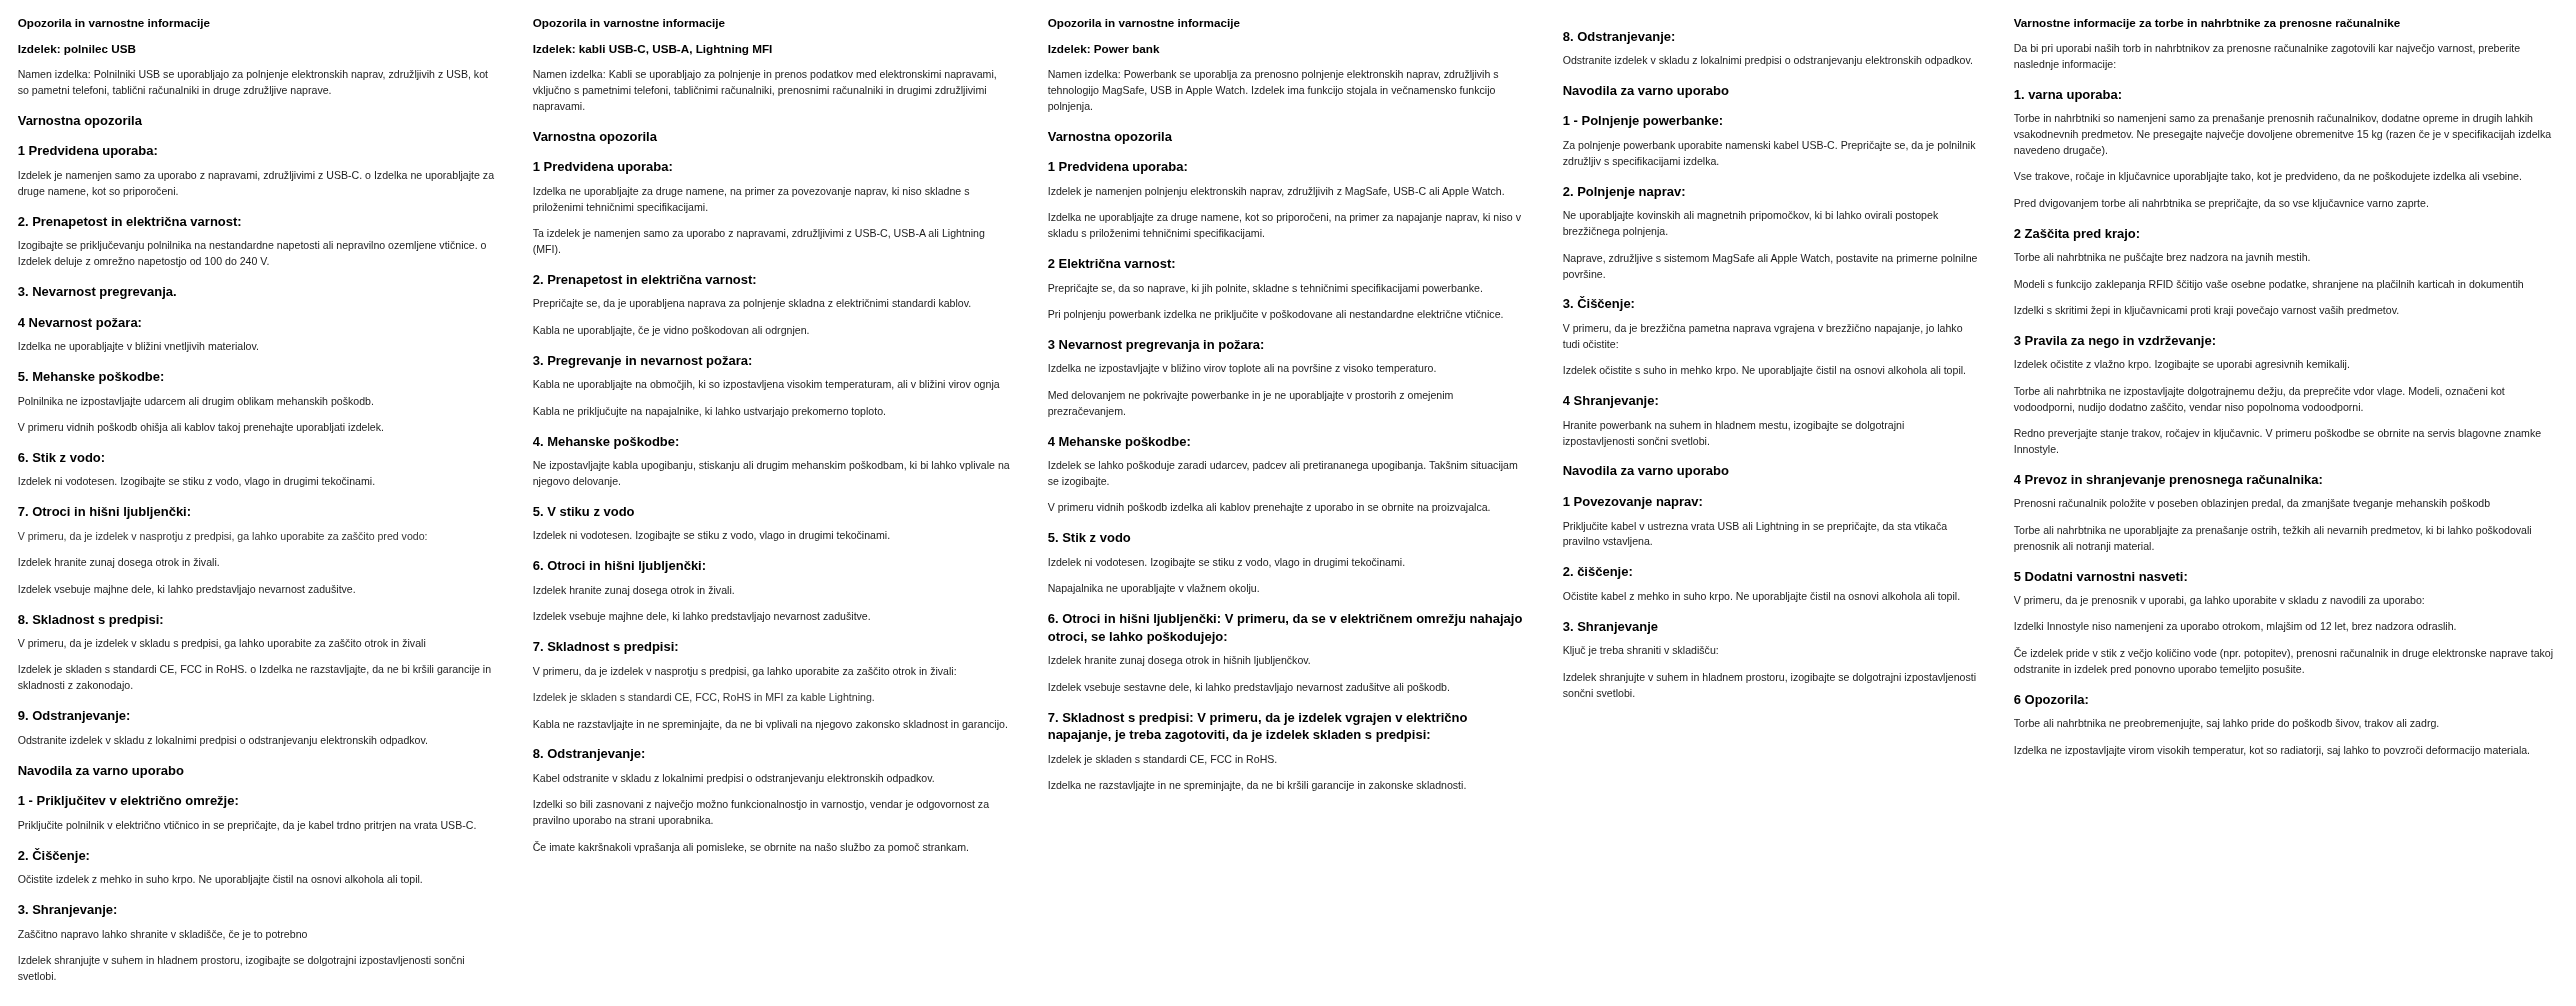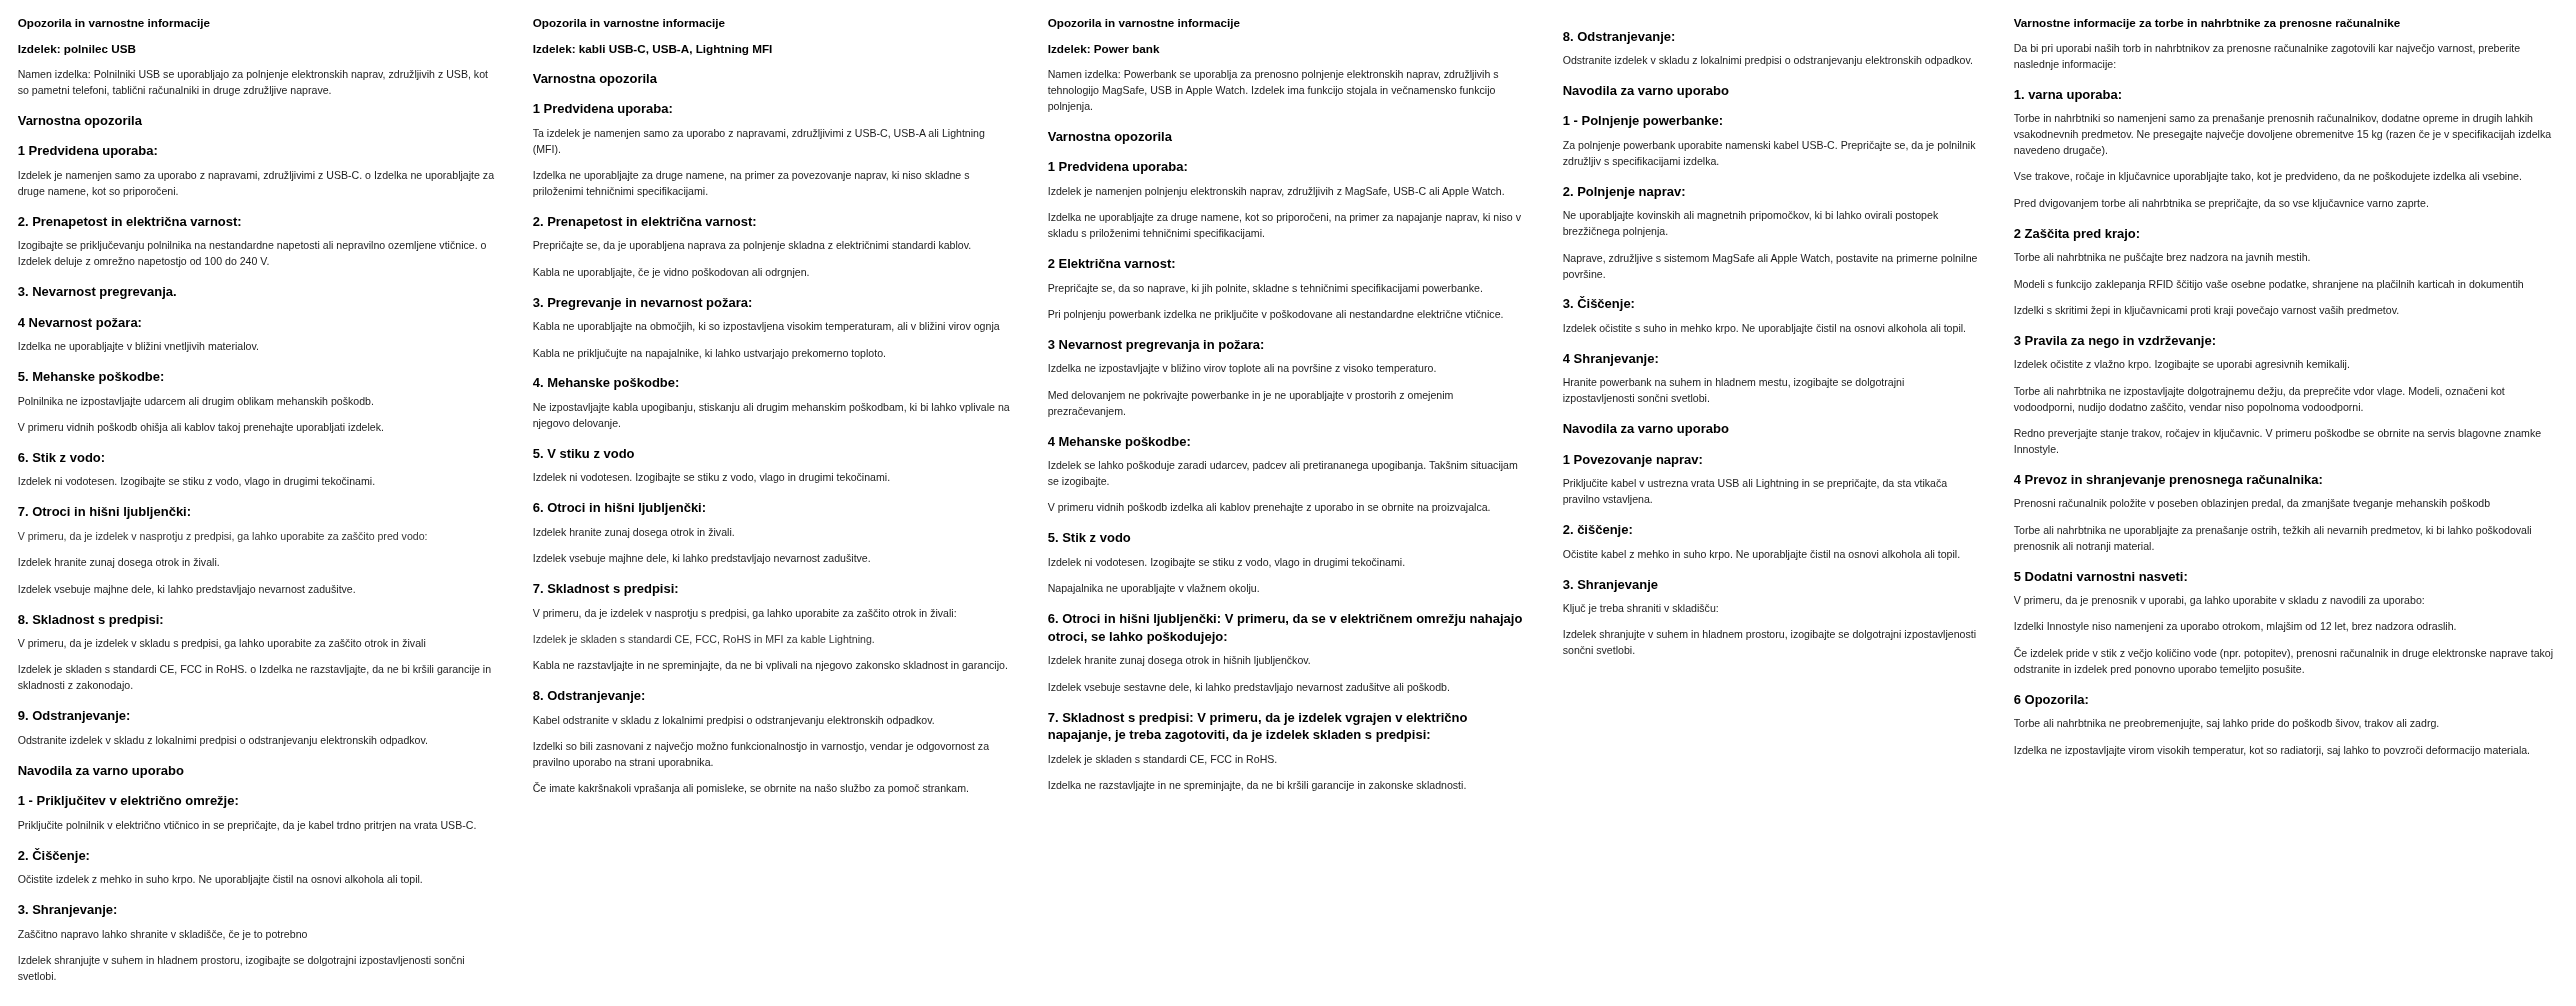--- a/index.html
+++ b/index.html
@@ -91,24 +91,25 @@
       <div class="p">Priključite polnilnik v električno vtičnico in se prepričajte, da je kabel trdno pritrjen na vrata USB-C.</div>
       <div class="h-sub">2. Čiščenje:</div>
       <div class="p">Očistite izdelek z mehko in suho krpo. Ne uporabljajte čistil na osnovi alkohola ali topil.</div>
       <div class="h-sub">3. Shranjevanje:</div>
       <div class="p">Zaščitno napravo lahko shranite v skladišče, če je to potrebno</div>
       <div class="p">Izdelek shranjujte v suhem in hladnem prostoru, izogibajte se dolgotrajni izpostavljenosti sončni svetlobi.</div>
     </div>
   <div class="column col-2" id="col1">
       <div class="h-title">Opozorila in varnostne informacije</div>
       <div class="h-title blurry">Izdelek: kabli USB-C, USB-A, Lightning MFI</div>
+      <div class="p">Namen izdelka: Kabli se uporabljajo za polnjenje in prenos podatkov med elektronskimi napravami, vključno s pametnimi telefoni, tabličnimi računalniki, prenosnimi računalniki in drugimi združljivimi napravami.</div>
       <div class="h-sub">Varnostna opozorila</div>
       <div class="h-sub">1 Predvidena uporaba:</div>
+      <div class="p">Izdelka ne uporabljajte za druge namene, na primer za povezovanje naprav, ki niso skladne s priloženimi tehničnimi specifikacijami.</div>
       <div class="p">Ta izdelek je namenjen samo za uporabo z napravami, združljivimi z USB-C, USB-A ali Lightning (MFI).</div>
-      <div class="p">Izdelka ne uporabljajte za druge namene, na primer za povezovanje naprav, ki niso skladne s priloženimi tehničnimi specifikacijami.</div>
       <div class="h-sub">2. Prenapetost in električna varnost:</div>
       <div class="p">Prepričajte se, da je uporabljena naprava za polnjenje skladna z električnimi standardi kablov.</div>
       <div class="p">Kabla ne uporabljajte, če je vidno poškodovan ali odrgnjen.</div>
       <div class="h-sub">3. Pregrevanje in nevarnost požara:</div>
       <div class="p">Kabla ne uporabljajte na območjih, ki so izpostavljena visokim temperaturam, ali v bližini virov ognja</div>
       <div class="p">Kabla ne priključujte na napajalnike, ki lahko ustvarjajo prekomerno toploto.</div>
       <div class="h-sub">4. Mehanske poškodbe:</div>
       <div class="p">Ne izpostavljajte kabla upogibanju, stiskanju ali drugim mehanskim poškodbam, ki bi lahko vplivale na njegovo delovanje.</div>
       <div class="h-sub">5. V stiku z vodo</div>
       <div class="p">Izdelek ni vodotesen. Izogibajte se stiku z vodo, vlago in drugimi tekočinami.</div>
@@ -154,20 +155,21 @@
   <div class="column col-4" id="col3">
       <div class="h-sub">8. Odstranjevanje:</div>
       <div class="p">Odstranite izdelek v skladu z lokalnimi predpisi o odstranjevanju elektronskih odpadkov.</div>
       <div class="h-sub">Navodila za varno uporabo</div>
       <div class="h-sub">1 - Polnjenje powerbanke:</div>
       <div class="p">Za polnjenje powerbank uporabite namenski kabel USB-C. Prepričajte se, da je polnilnik združljiv s specifikacijami izdelka.</div>
       <div class="h-sub">2. Polnjenje naprav:</div>
       <div class="p">Ne uporabljajte kovinskih ali magnetnih pripomočkov, ki bi lahko ovirali postopek brezžičnega polnjenja.</div>
       <div class="p">Naprave, združljive s sistemom MagSafe ali Apple Watch, postavite na primerne polnilne površine.</div>
       <div class="h-sub">3. Čiščenje:</div>
+      <div class="p">V primeru, da je brezžična pametna naprava vgrajena v brezžično napajanje, jo lahko tudi očistite:</div>
       <div class="p">Izdelek očistite s suho in mehko krpo. Ne uporabljajte čistil na osnovi alkohola ali topil.</div>
       <div class="h-sub">4 Shranjevanje:</div>
       <div class="p">Hranite powerbank na suhem in hladnem mestu, izogibajte se dolgotrajni izpostavljenosti sončni svetlobi.</div>
       <div class="h-sub">Navodila za varno uporabo</div>
       <div class="h-sub blurry">1 Povezovanje naprav:</div>
       <div class="p">Priključite kabel v ustrezna vrata USB ali Lightning in se prepričajte, da sta vtikača pravilno vstavljena.</div>
       <div class="h-sub">2. čiščenje:</div>
       <div class="p">Očistite kabel z mehko in suho krpo. Ne uporabljajte čistil na osnovi alkohola ali topil.</div>
       <div class="h-sub">3. Shranjevanje</div>
       <div class="p">Ključ je treba shraniti v skladišču:</div>

